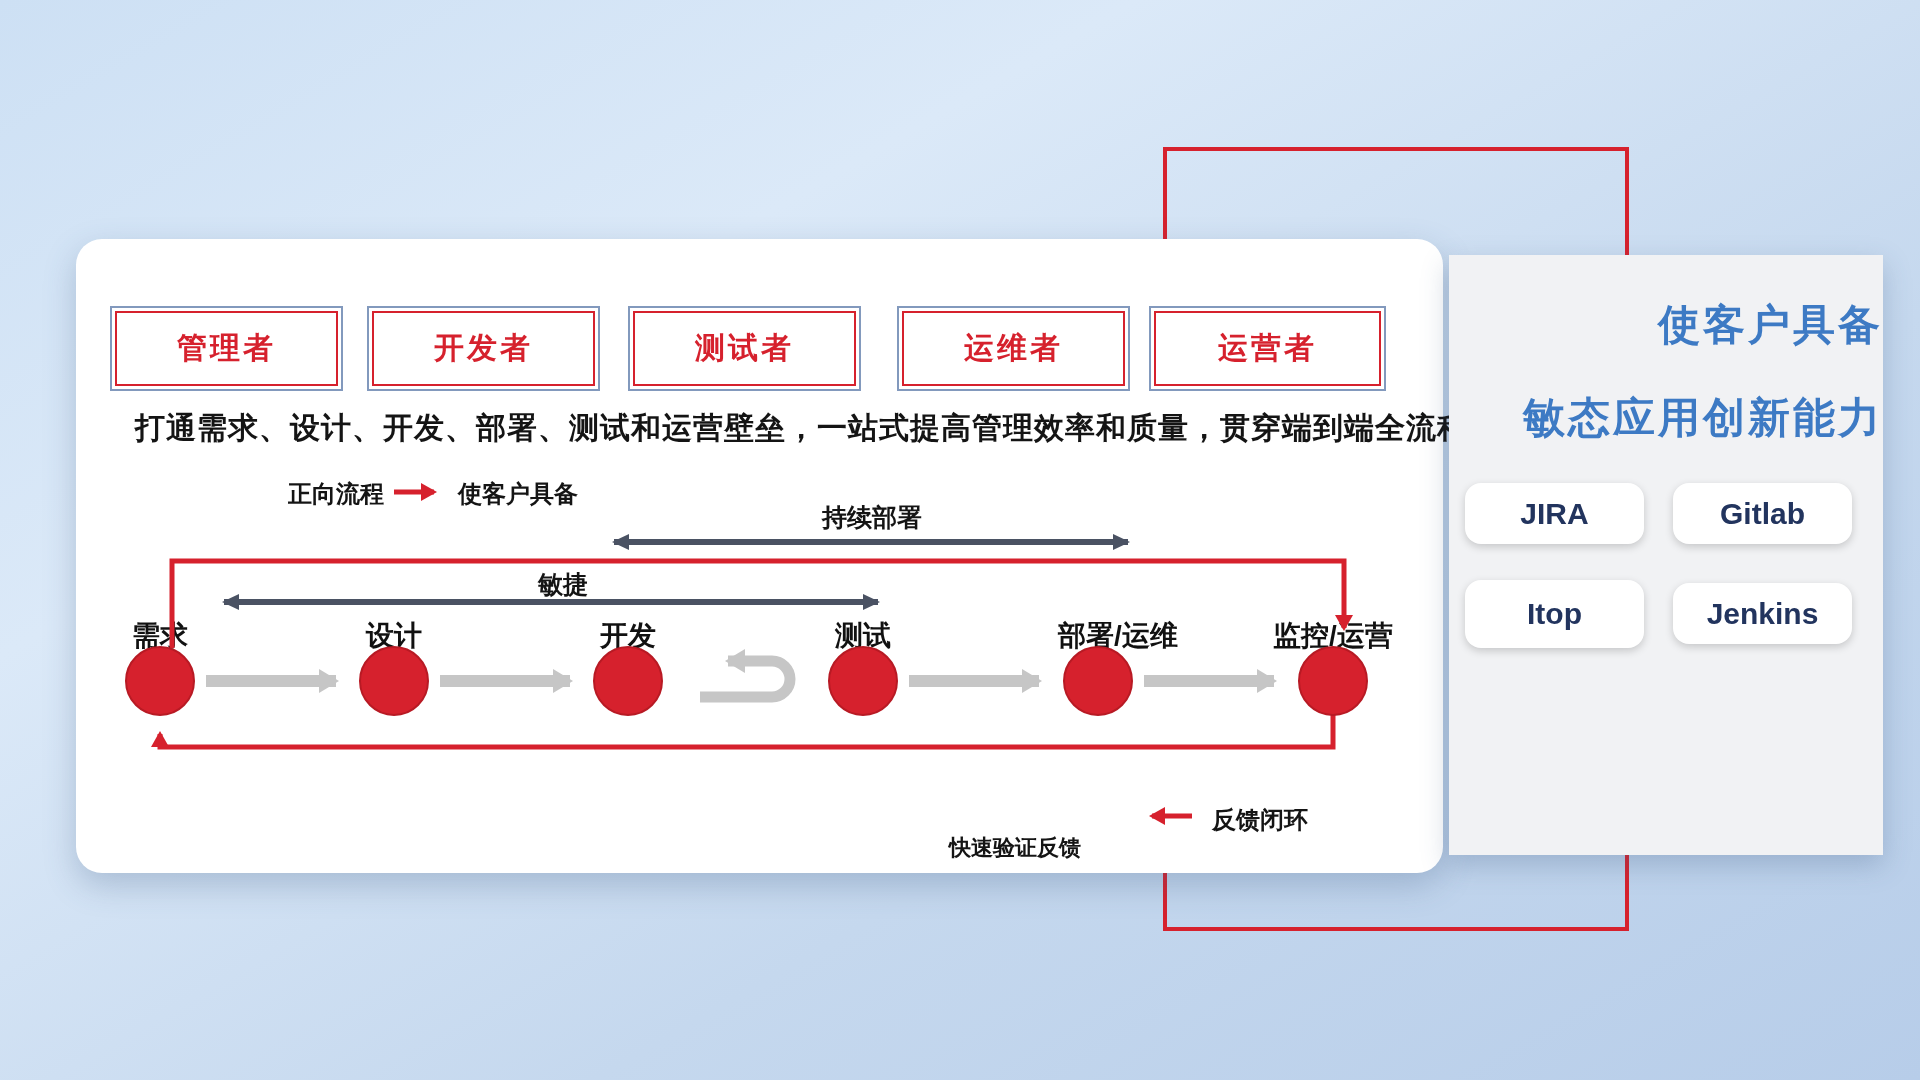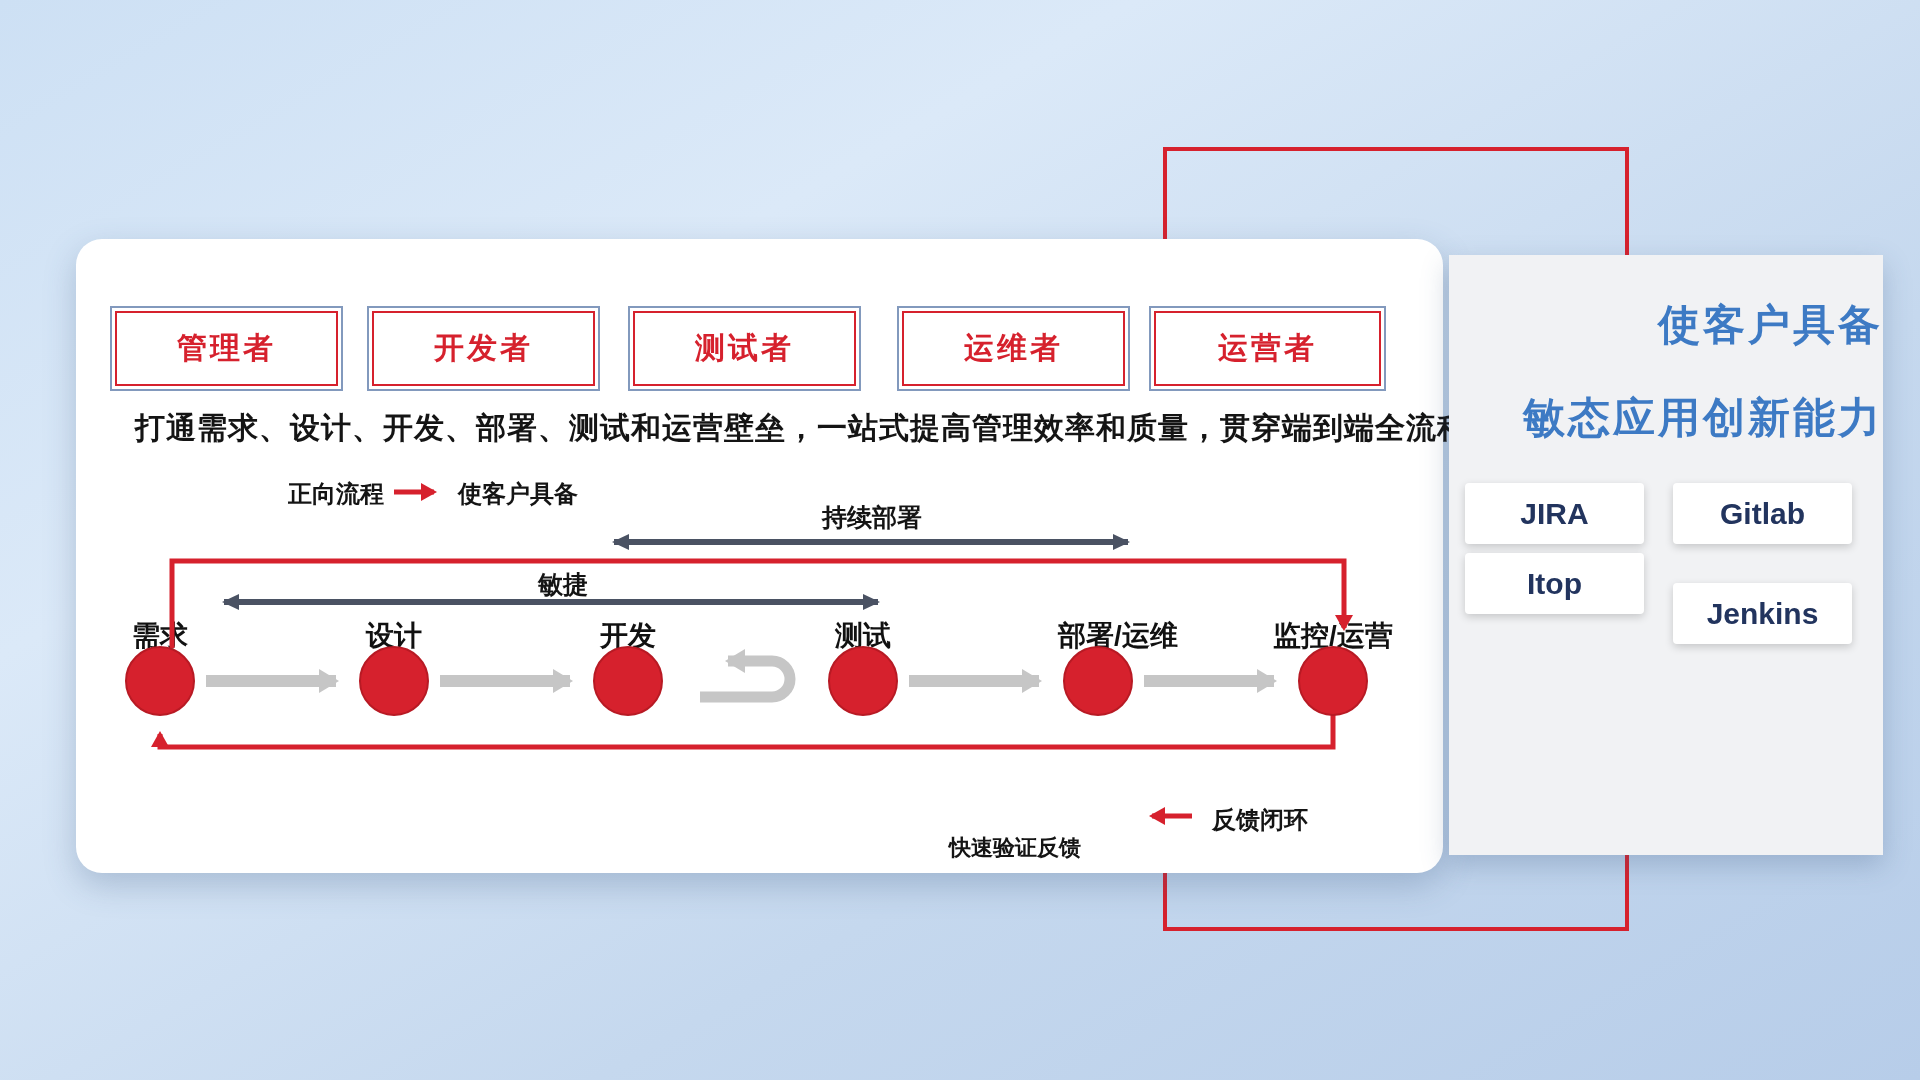--- a/index.html
+++ b/index.html
@@ -54,21 +54,21 @@
     box-shadow: 0 10px 26px rgba(60, 90, 130, 0.28);
   }
   .panel-title {
     position: absolute; left: 1449px; width: 434px; text-align: right;
     font-size: 42px; font-weight: 700; color: #3d7ac4; letter-spacing: 3px; z-index: 5;
     white-space: nowrap;
     font-family: Liberation Mono, monospace;
   }
 
   .tool-btn {
-    position: absolute; background: #ffffff; border-radius: 4px;
+    position: absolute; background: #ffffff; border-radius: 16px;
     box-shadow: 0 3px 9px rgba(0, 0, 0, 0.18);
     display: flex; align-items: center; justify-content: center;
     font-size: 30px; font-weight: 700; color: #22345e; z-index: 5;
   }
 </style>
 </head>
 <body>
 
 <div class="stage">
 
@@ -148,16 +148,16 @@
     <circle cx="1098" cy="681" r="34" fill="#d6212d" stroke="#b81a24" stroke-width="2"></circle>
     <circle cx="1333" cy="681" r="34" fill="#d6212d" stroke="#b81a24" stroke-width="2"></circle>
   </svg>
 
   <div class="side-panel"></div>
   <div class="panel-title" style="top:297px">使客户具备</div>
   <div class="panel-title" style="top:390px">敏态应用创新能力</div>
 
   <div class="tool-btn" style="left:1465px;top:483px;width:179px;height:61px">JIRA</div>
   <div class="tool-btn" style="left:1673px;top:483px;width:179px;height:61px">Gitlab</div>
-  <div class="tool-btn" style="left:1465px;top:553px;width:179px;height:61px">Itop</div>
+  <div class="tool-btn" style="left:1465px;top:580px;width:179px;height:68px">Itop</div>
   <div class="tool-btn" style="left:1673px;top:583px;width:179px;height:61px">Jenkins</div>
 
 </div>
 
 </body></html>

